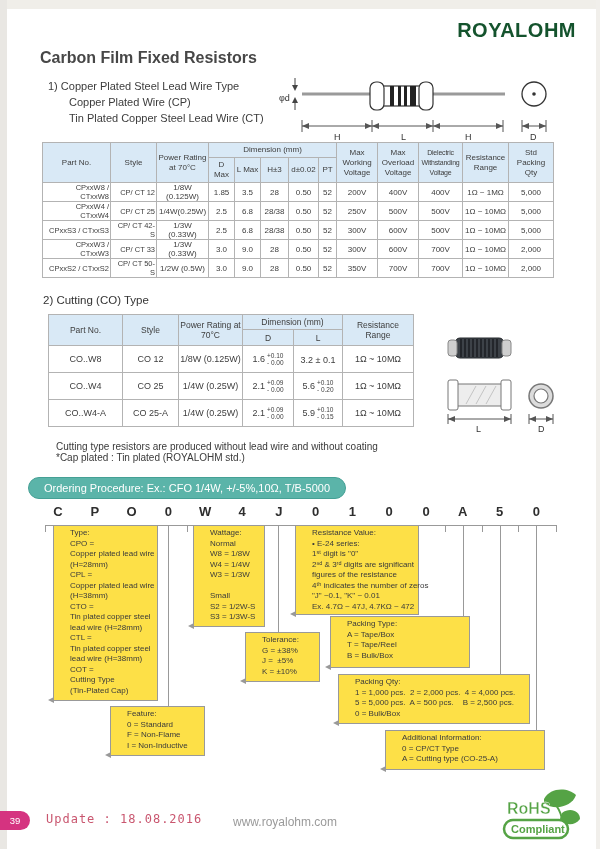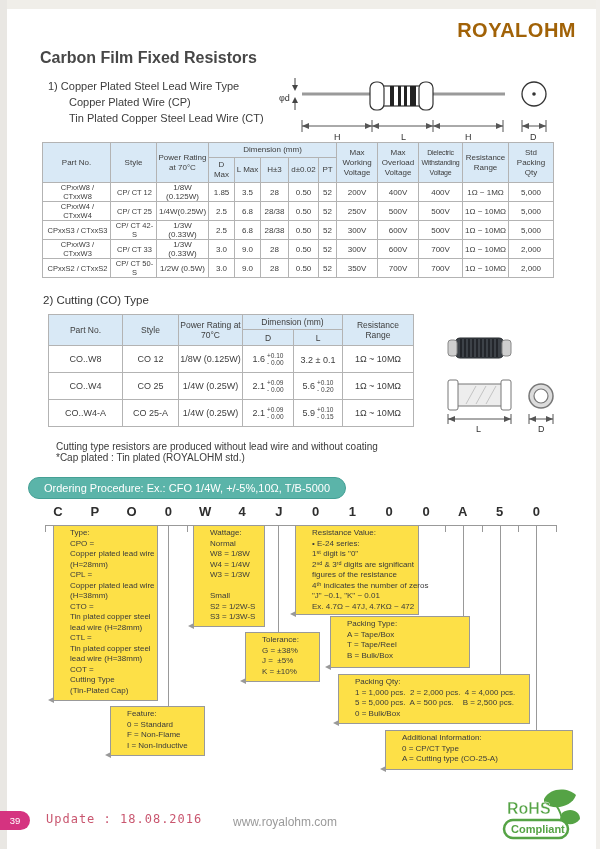--- a/index.html
+++ b/index.html
@@ -3,35 +3,35 @@
 <meta charset="utf-8">
 <style>
   * { margin:0; padding:0; box-sizing:border-box; }
   html,body { background:#fff; }
   body { width:600px; height:849px; font-family:"Liberation Sans",sans-serif; color:#3a3a3a; }
   .page { position:relative; width:600px; height:849px; background:#fff; overflow:hidden; }
   .edge-l { position:absolute; left:0; top:0; width:7px; height:849px; background:#e9e7e3; }
   .edge-t { position:absolute; left:0; top:0; width:600px; height:9px; background:#f0eee9; }
   .edge-r { position:absolute; right:0; top:0; width:4px; height:849px; background:#f1efeb; }
 
-  .logo { position:absolute; right:24px; top:19px; font-size:20px; font-weight:bold; color:#a16207; letter-spacing:0.5px; }
+  .logo { position:absolute; right:24px; top:19px; font-size:20px; font-weight:bold; color:#14532d; letter-spacing:0.5px; }
   .title { position:absolute; left:40px; top:49px; font-size:16px; font-weight:bold; color:#474747; }
   .subtitle { position:absolute; left:48px; top:78px; font-size:11px; line-height:16px; color:#3c3c3c; }
   .subtitle .ind { margin-left:21px; }
 
   .dimsvg { position:absolute; left:278px; top:72px; }
   .imgsvg { position:absolute; left:446px; top:318px; }
 
   table { border-collapse:collapse; table-layout:fixed; position:absolute; background:#fff; }
   th,td { border:1px solid #b3b3b3; font-weight:normal; }
   thead th { background:#d9e9f6; padding:2px 1px; line-height:10px; font-size:8px; color:#3d3d3d; text-align:center; }
   tbody td { text-align:center; font-size:8px; color:#3d3d3d; padding:0 1px; }
   .t1 { left:42px; top:142px; width:511px; border:1px solid #9a9a9a; }
   .t1 tbody td { height:18px; }
-  .t1 td.al { text-align:center; padding-left:3px; font-size:7.5px; }
+  .t1 td.al { text-align:right; padding-left:3px; font-size:7.5px; }
   .t1 th.diel { font-size:7px; letter-spacing:-0.2px; }
   .t2 { left:48px; top:314px; width:365px; border:1px solid #9a9a9a; }
   .t2 thead th { font-size:8.5px; }
   .t2 tbody td { height:27px; font-size:9px; }
   .tv { vertical-align:middle; }
   .tt { display:inline-block; vertical-align:middle; margin-left:2px; font-size:6.5px; line-height:7px; text-align:left; }
   .tt i { display:block; font-style:normal; }
 
   .sec2 { position:absolute; left:43px; top:294px; font-size:11.5px; color:#333; }
   .notes { position:absolute; left:56px; top:441px; font-size:10px; line-height:11px; color:#3a3a3a; }
@@ -426,21 +426,21 @@
         <div class="bline">A = Tape/Box</div>
         <div class="bline">T = Tape/Reel</div>
         <div class="bline">B = Bulk/Box</div>
       </div>
     <div class="obox" style="left:293px; top:170px; width:192px; height:50px">
         <div class="btitle">Packing Qty:</div>
         <div class="bline">1 = 1,000 pcs.  2 = 2,000 pcs.  4 = 4,000 pcs.</div>
         <div class="bline">5 = 5,000 pcs.  A = 500 pcs.    B = 2,500 pcs.</div>
         <div class="bline">0 = Bulk/Box</div>
       </div>
-    <div class="obox" style="left:340px; top:226px; width:188px; height:40px">
+    <div class="obox" style="left:340px; top:226px; width:160px; height:40px">
         <div class="btitle">Additional Information:</div>
         <div class="bline">0 = CP/CT Type</div>
         <div class="bline">A = Cutting type (CO-25-A)</div>
       </div>
   </div>
 
   <div class="badge">39</div>
   <div class="update">Update : 18.08.2016</div>
   <div class="url">www.royalohm.com</div>
   <svg class="rohs" width="80" height="56" viewBox="0 0 80 56">

